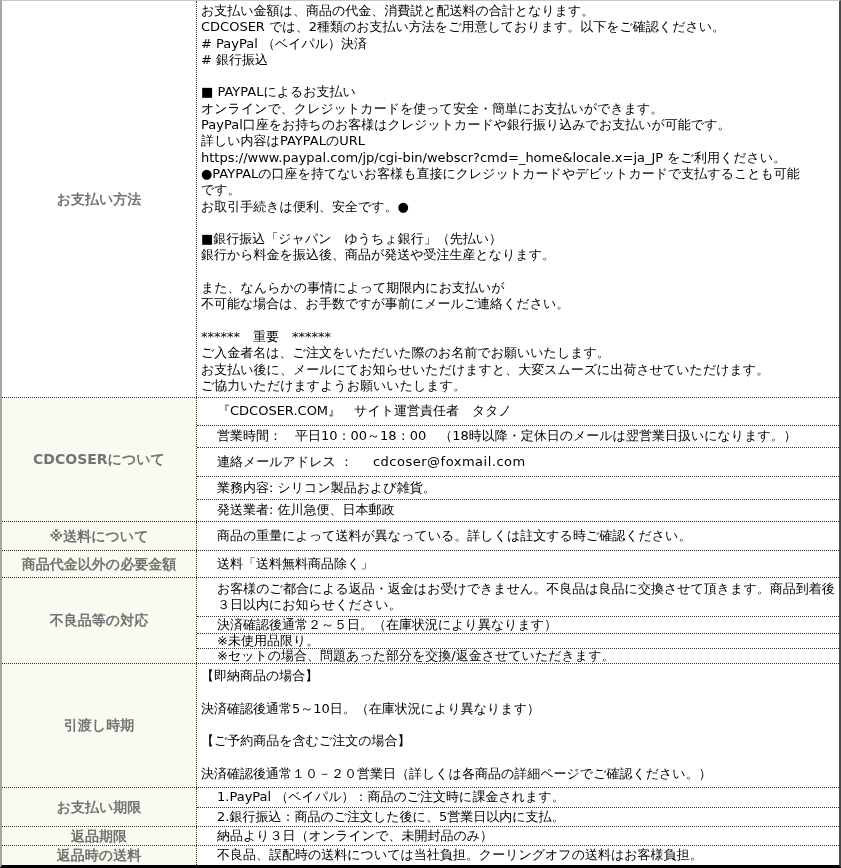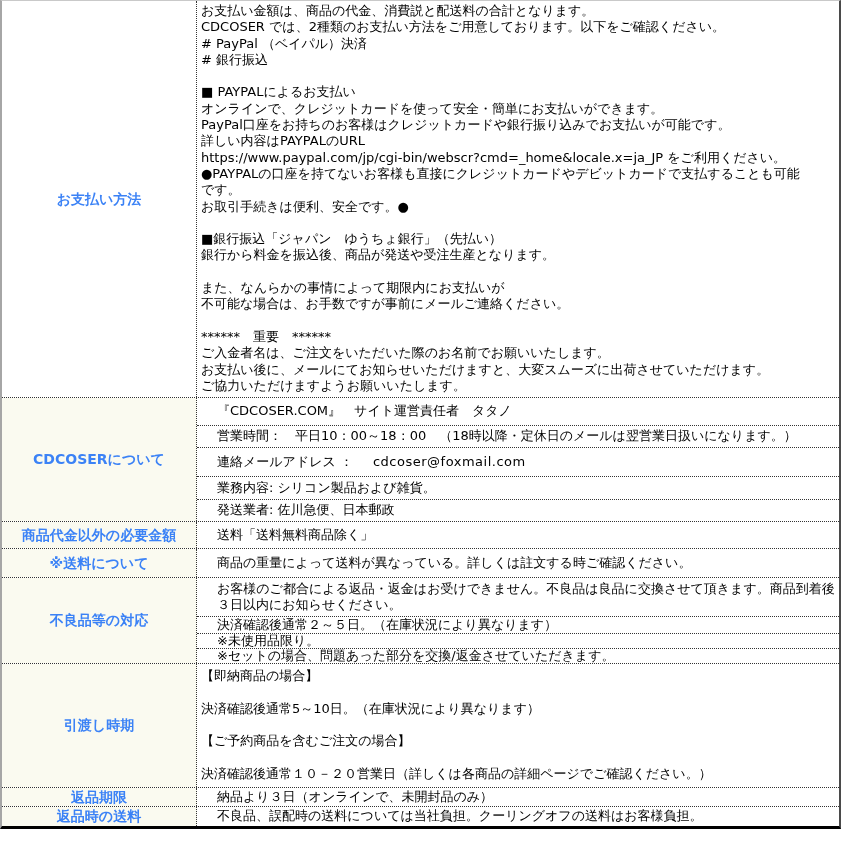--- a/index.html
+++ b/index.html
@@ -16,21 +16,21 @@
     border-right:2px solid #4a4a4a;
     border-bottom:3px solid #000000;
   }
   .rg { display:flex; width:100%; }
   .rg + .rg { border-top:1px dotted #333333; }
   .hcell {
     flex:0 0 195px; max-width:195px;
     border-right:1px dotted #333333;
     background:#fafaf0;
     display:flex; align-items:center; justify-content:center;
-    font-weight:bold; font-size:14px; color:#3b82f6;
+    font-weight:bold; font-size:14px; color:#737373;
     text-align:center; line-height:17px; padding:0 2px;
   }
   .hcell.white { background:#ffffff; }
   .ccol { flex:1 1 auto; min-width:0; display:flex; flex-direction:column; }
   .block {
     padding:2px 0 0 4px;
     line-height:16.3px;
     white-space:pre-wrap;
   }
   .block.spaced { padding-top:4px; }
@@ -84,31 +84,31 @@
       <div class="subrow" style="height:22px">営業時間：　平日10：00～18：00　（18時以降・定休日のメールは翌営業日扱いになります。）</div>
       <div class="subrow" style="height:29px">
         <span>連絡メールアドレス ： </span>
         <span class="email-bold">cdcoser@foxmail.com</span>
       </div>
       <div class="subrow" style="height:23px">業務内容: シリコン製品および雑貨。</div>
       <div class="subrow" style="height:22px">発送業者: 佐川急便、日本郵政</div>
     </div>
   </div>
 
+  <div class="rg" style="height:29px">
+    <div class="hcell">※送料について</div>
+    <div class="ccol">
+      <div class="subrow" style="flex:1">商品の重量によって送料が異なっている。詳しくは註文する時ご確認ください。</div>
+    </div>
+  </div>
+
   <div class="rg" style="height:27px">
     <div class="hcell">商品代金以外の必要金額</div>
     <div class="ccol">
       <div class="subrow" style="flex:1">送料「送料無料商品除く」</div>
-    </div>
-  </div>
-
-  <div class="rg" style="height:29px">
-    <div class="hcell">※送料について</div>
-    <div class="ccol">
-      <div class="subrow" style="flex:1">商品の重量によって送料が異なっている。詳しくは註文する時ご確認ください。</div>
     </div>
   </div>
 
   <div class="rg" style="height:86px">
     <div class="hcell">不良品等の対応</div>
     <div class="ccol">
       <div class="subrow" style="height:38px">お客様のご都合による返品・返金はお受けできません。不良品は良品に交換させて頂きます。商品到着後３日以内にお知らせください。</div>
       <div class="subrow" style="height:17px">決済確認後通常２～５日。（在庫状況により異なります）</div>
       <div class="subrow" style="height:15px">※未使用品限り。</div>
       <div class="subrow" style="height:15px">※セットの場合、問題あった部分を交換/返金させていただきます。</div>
@@ -121,20 +121,27 @@
       <div class="block spaced">【即納商品の場合】
 
 決済確認後通常5～10日。（在庫状況により異なります）
 
 【ご予約商品を含むご注文の場合】
 
 決済確認後通常１０－２０営業日（詳しくは各商品の詳細ページでご確認ください。）</div>
     </div>
   </div>
 
+  <div class="rg" style="height:39px">
+    <div class="hcell">お支払い期限</div>
+    <div class="ccol">
+      <div class="subrow" style="height:19px">1.PayPal （ベイパル）：商品のご注文時に課金されます。</div>
+      <div class="subrow" style="height:19px">2.銀行振込：商品のご注文した後に、5営業日以内に支払。</div>
+    </div>
+  </div>
 
   <div class="rg" style="height:19px">
     <div class="hcell">返品期限</div>
     <div class="ccol">
       <div class="subrow" style="flex:1">納品より３日（オンラインで、未開封品のみ）</div>
     </div>
   </div>
 
   <div class="rg" style="height:20px">
     <div class="hcell">返品時の送料</div>

